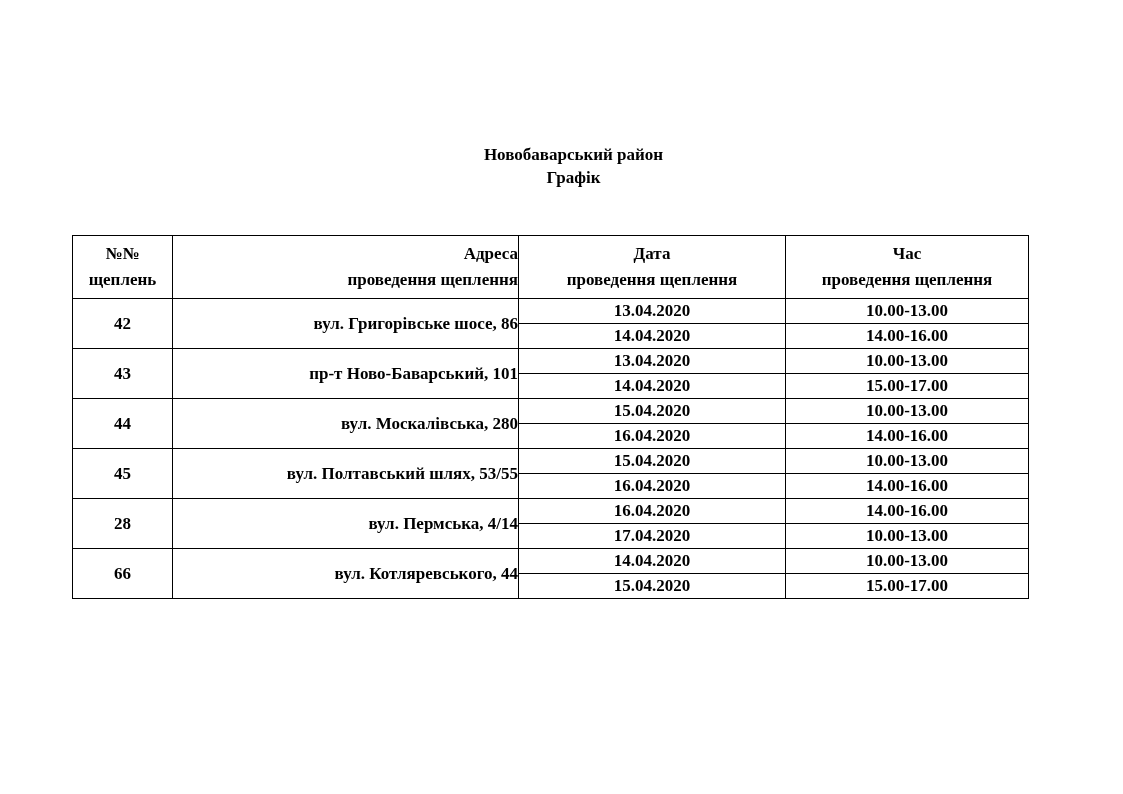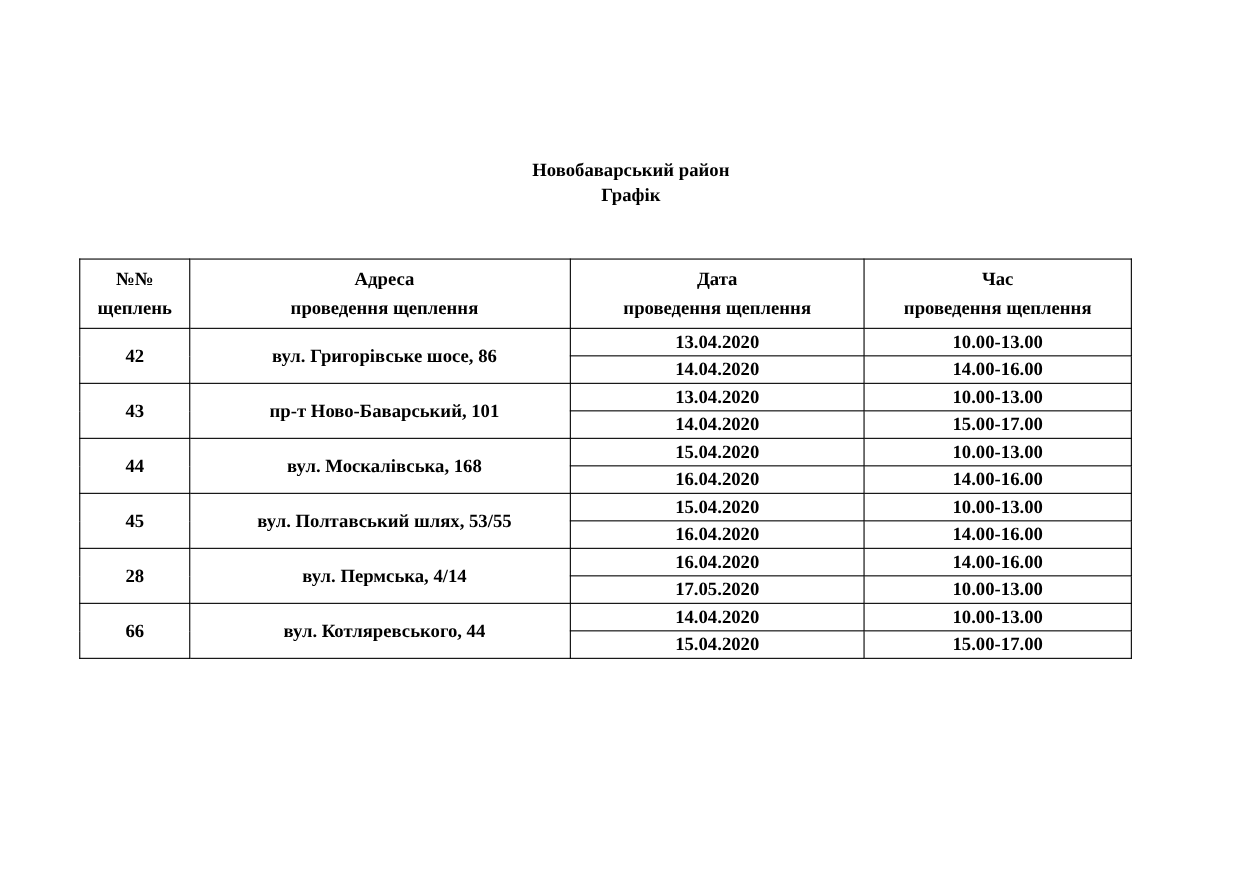--- a/index.html
+++ b/index.html
@@ -37,30 +37,30 @@
     border: 1.5px solid #000000;
     vertical-align: middle;
   }
   .schedule-table thead th {
     height: 63px;
     text-align: center;
     font-weight: bold;
     line-height: 26px;
   }
   .schedule-table thead th.h-addr {
-    text-align: center;
+    text-align: right;
     padding-left: 8px;
   }
   .schedule-table tbody tr { height: 25px; }
   .schedule-table td {
     text-align: center;
     padding: 0;
   }
   .schedule-table td.c-addr {
-    text-align: center;
+    text-align: right;
     padding-left: 8px;
   }
   .col-num  { width: 100px; }
   .col-addr { width: 346px; }
   .col-date { width: 267px; }
   .col-time { width: 243px; }
 </style>
 </head>
 <body>
 
@@ -114,21 +114,21 @@
       <td class="c-date">13.04.2020</td>
       <td class="c-time">10.00-13.00</td>
     </tr>
     <tr>
       <td class="c-date">14.04.2020</td>
       <td class="c-time">15.00-17.00</td>
     </tr>
 
     <tr>
       <td class="c-num" rowspan="2">44</td>
-      <td class="c-addr" rowspan="2">вул. Москалівська, 168</td>
+      <td class="c-addr" rowspan="2">вул. Москалівська, 280</td>
       <td class="c-date">15.04.2020</td>
       <td class="c-time">10.00-13.00</td>
     </tr>
     <tr>
       <td class="c-date">16.04.2020</td>
       <td class="c-time">14.00-16.00</td>
     </tr>
 
     <tr>
       <td class="c-num" rowspan="2">45</td>
@@ -141,21 +141,21 @@
       <td class="c-time">14.00-16.00</td>
     </tr>
 
     <tr>
       <td class="c-num" rowspan="2">28</td>
       <td class="c-addr" rowspan="2">вул. Пермська, 4/14</td>
       <td class="c-date">16.04.2020</td>
       <td class="c-time">14.00-16.00</td>
     </tr>
     <tr>
-      <td class="c-date">17.05.2020</td>
+      <td class="c-date">17.04.2020</td>
       <td class="c-time">10.00-13.00</td>
     </tr>
 
     <tr>
       <td class="c-num" rowspan="2">66</td>
       <td class="c-addr" rowspan="2">вул. Котляревського, 44</td>
       <td class="c-date">14.04.2020</td>
       <td class="c-time">10.00-13.00</td>
     </tr>
     <tr>

